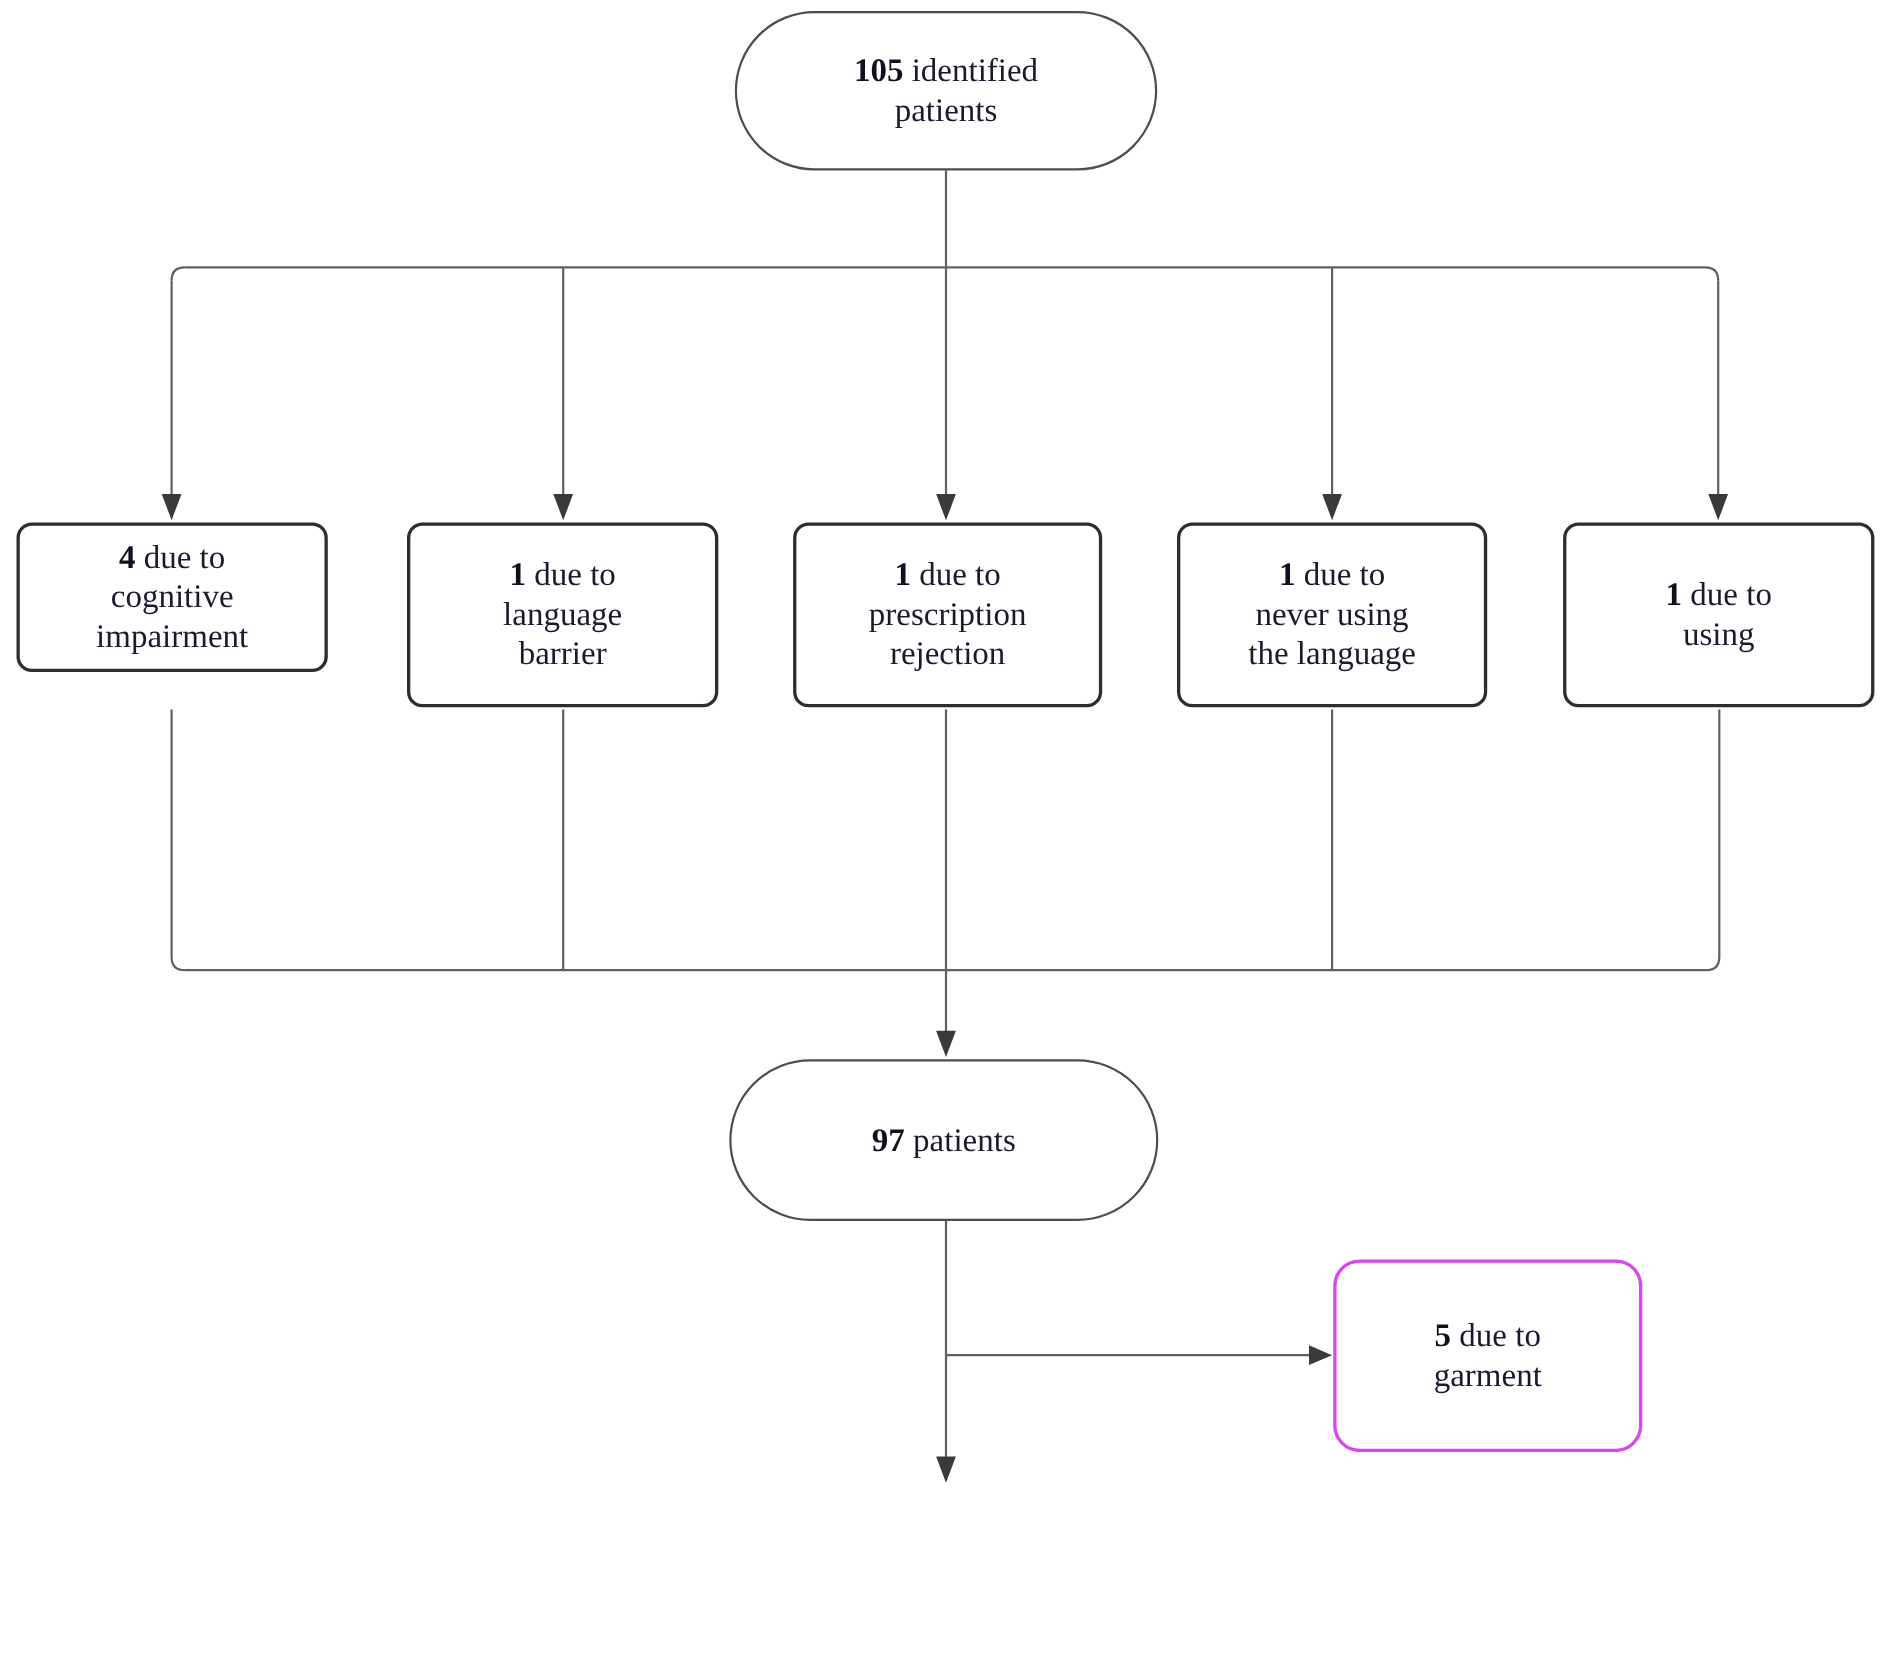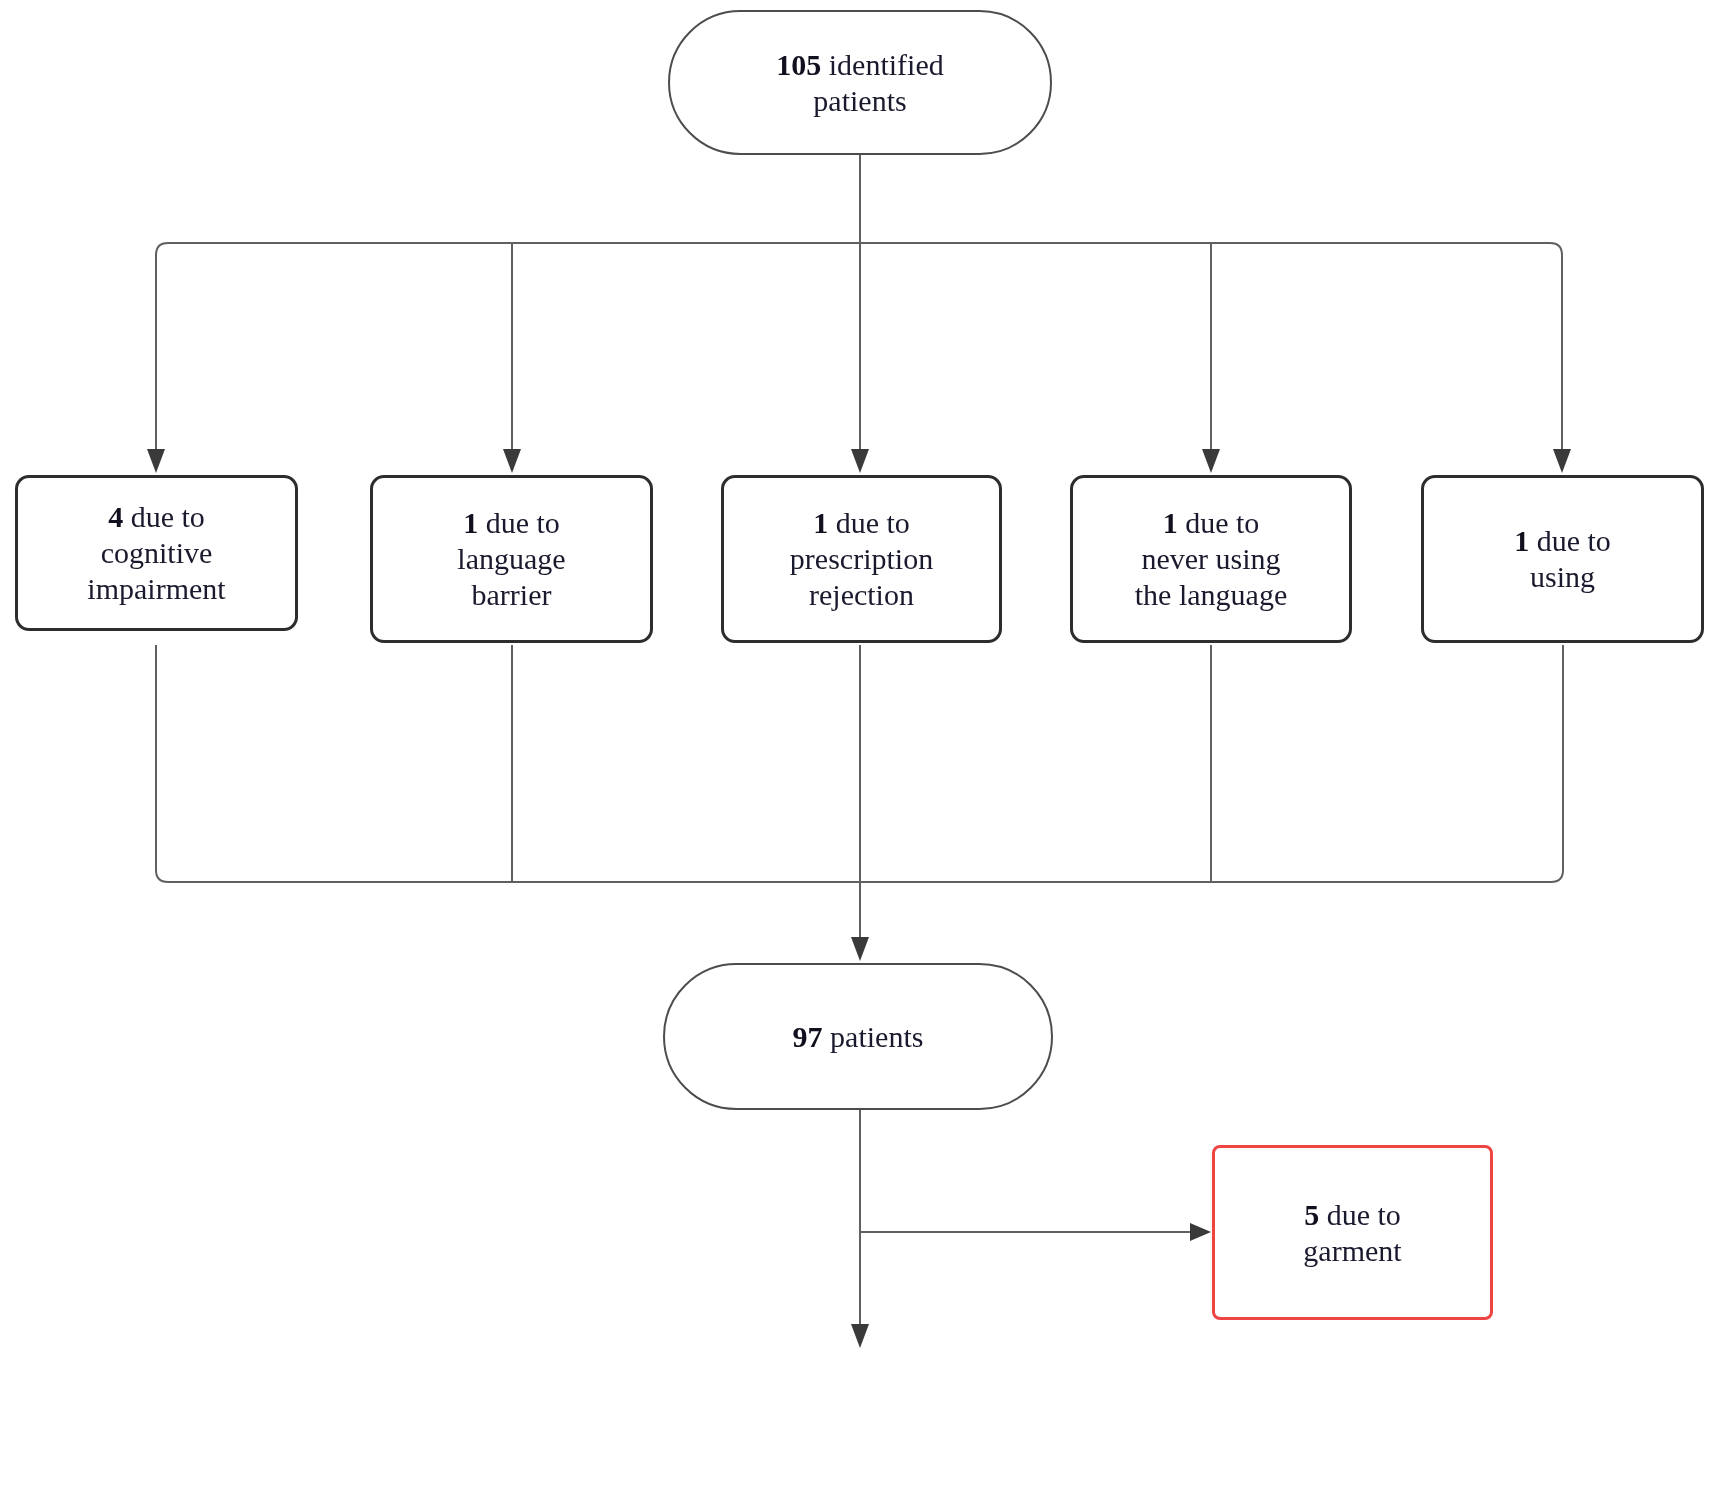--- a/index.html
+++ b/index.html
@@ -38,22 +38,22 @@
   }
   .node .num {
     font-weight: 700;
     color: #10101f;
   }
   .box {
     border: 3px solid #2d2d2d;
     border-radius: 14px;
   }
   .box-heavy {
-    border: 3px solid #ef4444;
-    border-radius: 8px;
+    border: 3px solid #d946ef;
+    border-radius: 24px;
   }
   .stadium {
     border: 2px solid #4d4d4d;
     border-radius: 76px;
   }
   .label .line {
     display: block;
   }
 </style>
 </head>
@@ -98,21 +98,21 @@
     </g>
   </svg>
 
   <div class="node stadium" style="left:668px; top:10px; width:384px; height:145px;">
     <div class="label">
       <span class="line"><b class="num">105</b> <span>identified</span></span>
       <span class="line">patients</span>
     </div>
   </div>
 
-  <div class="node box" style="left:15px; top:475px; width:283px; height:156px;">
+  <div class="node box" style="left:15px; top:475px; width:283px; height:136px;">
     <div class="label">
       <span class="line"><b class="num">4</b> <span>due to</span></span>
       <span class="line">cognitive</span>
       <span class="line">impairment</span>
     </div>
   </div>
 
   <div class="node box" style="left:370px; top:475px; width:283px; height:168px;">
     <div class="label">
       <span class="line"><b class="num">1</b> <span>due to</span></span>

